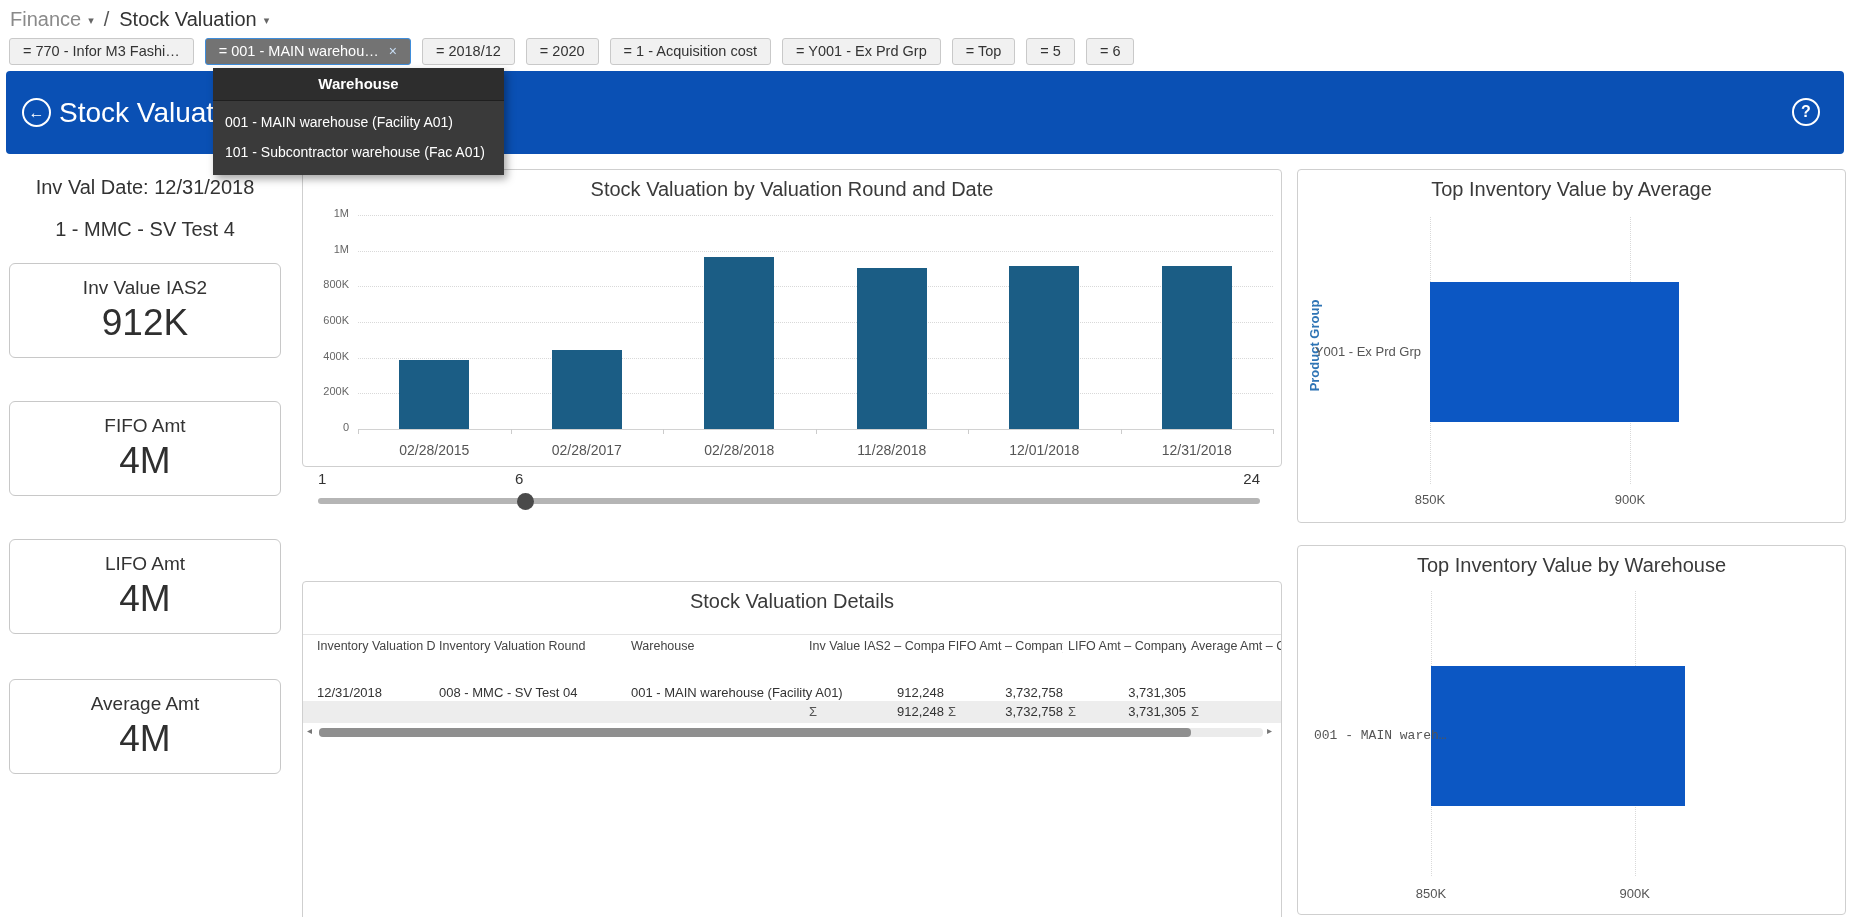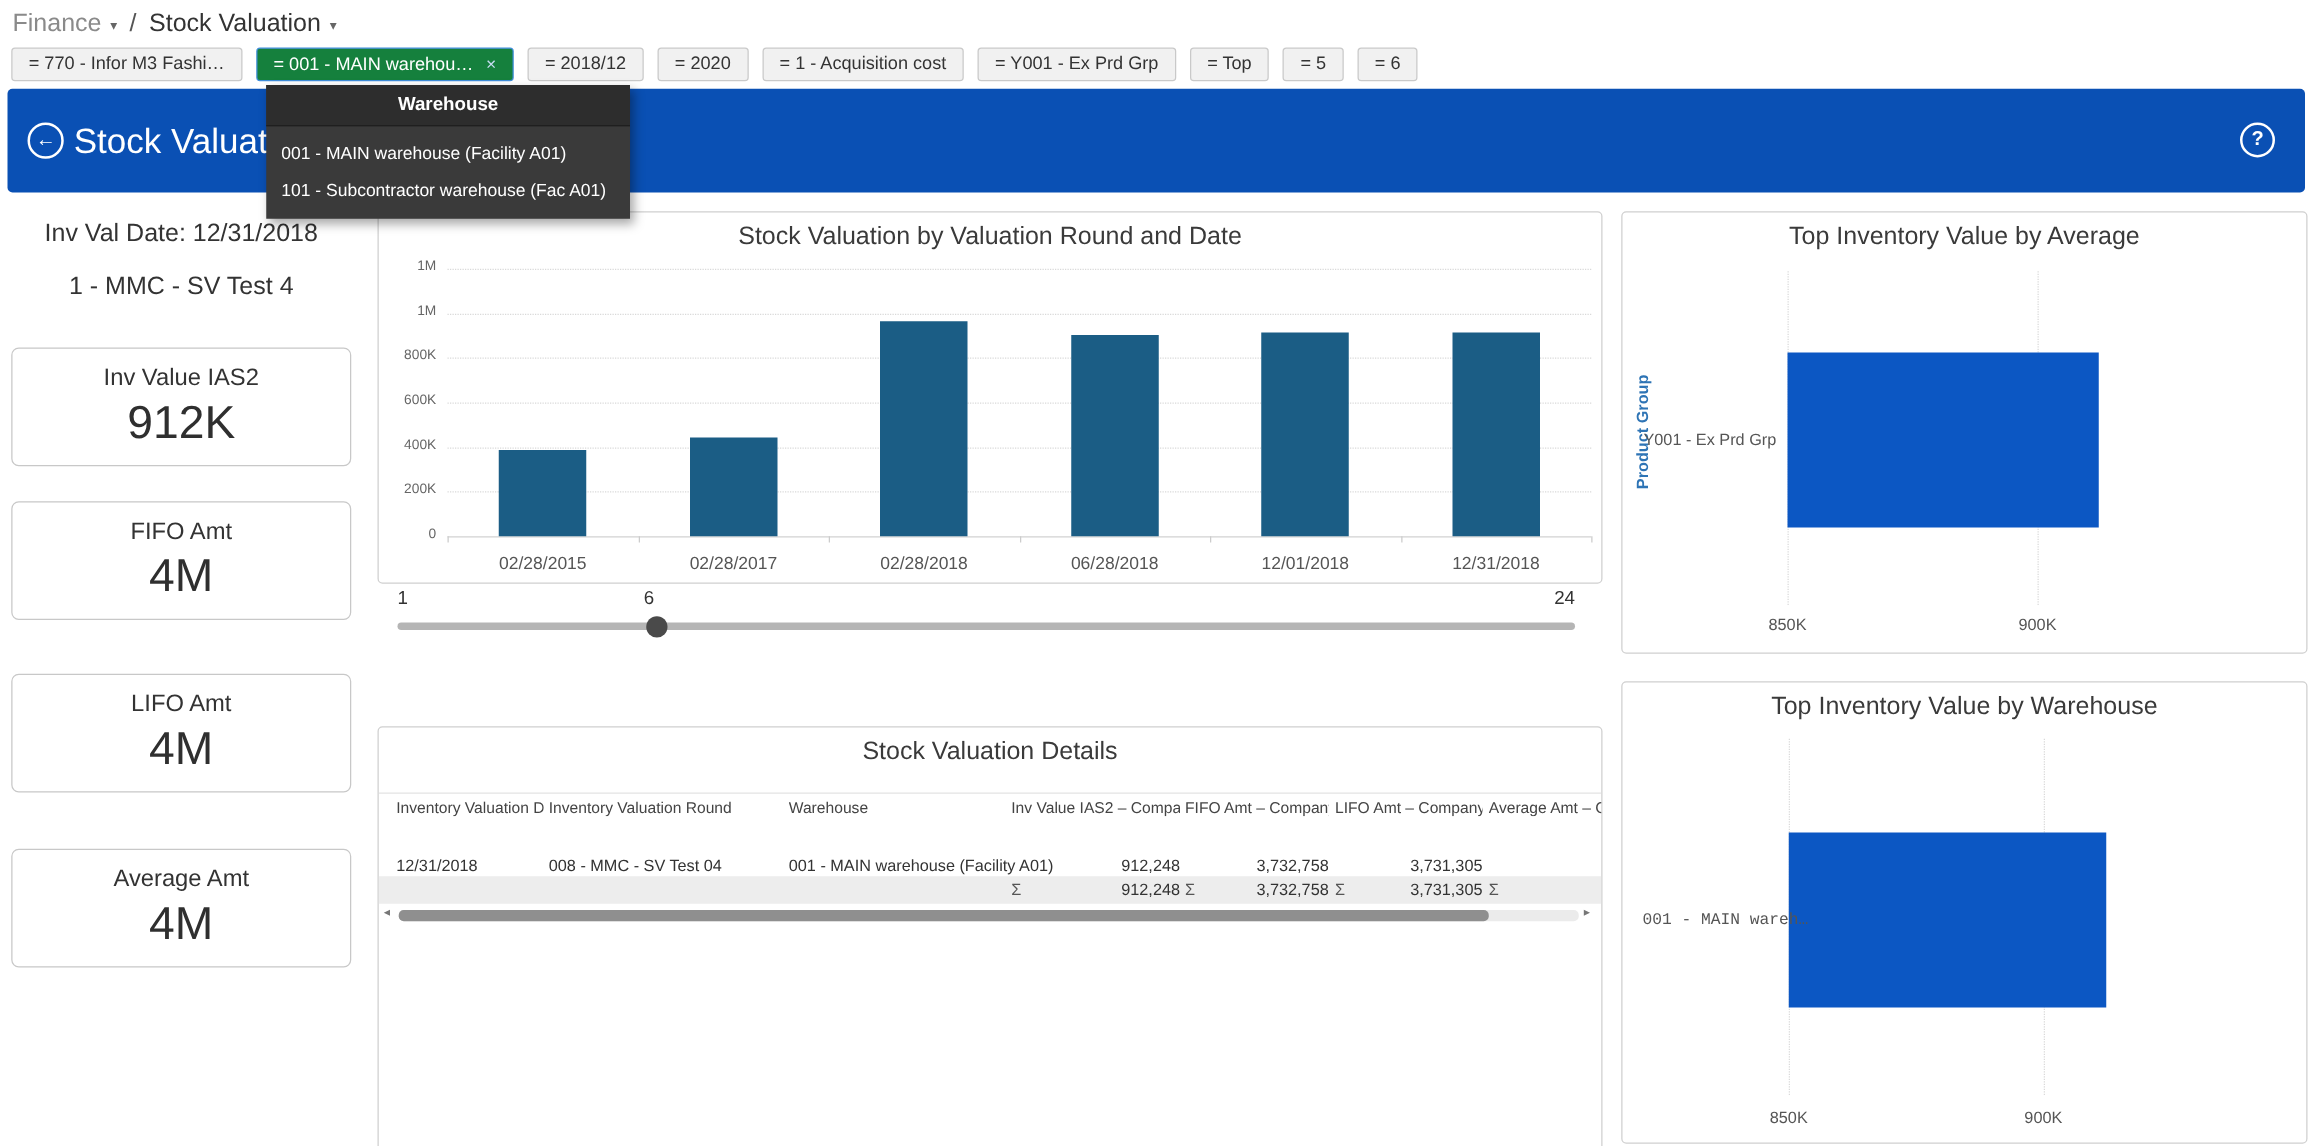--- a/index.html
+++ b/index.html
@@ -10,21 +10,21 @@
   .breadcrumb{position:absolute;left:10px;top:6px;height:26px;display:flex;align-items:center;font-size:20px;}
   .bc-section{color:#8a8a8a;}
   .bc-page{color:#333;}
   .caret{font-size:11px;color:#666;margin:2px 6px 0 7px;}
   .bc-sep{color:#555;margin:0 10px 0 4px;}
 
   
   .chips{position:absolute;left:9px;top:38px;display:flex;align-items:center;}
   .chip{height:27px;line-height:25px;box-sizing:border-box;border:1px solid #c9c9c9;background:#f1f1f1;
         border-radius:3px;padding:0 13px;margin-right:11px;font-size:14.5px;color:#333;white-space:nowrap;}
-  .chip.selected{background:#15803d;border-color:#3f8dda;color:#fff;}
+  .chip.selected{background:#737373;border-color:#3f8dda;color:#fff;}
   .chip .close{margin-left:10px;color:#c8ddf4;font-size:14px;}
 
   
   .bluebar{position:absolute;left:6px;top:71px;width:1838px;height:83px;background:#0a50b4;border-radius:4px;}
   .circle-icon{position:absolute;box-sizing:border-box;border:2px solid #fff;border-radius:50%;
                color:#fff;text-align:center;}
   .back-icon{left:16px;top:27px;width:29px;height:29px;line-height:25px;font-size:16px;}
   .help-icon{right:24px;top:27px;width:28px;height:28px;line-height:24px;font-size:16px;font-weight:bold;}
   .bluebar-title{position:absolute;left:53px;top:0;height:83px;line-height:83px;color:#fff;font-size:28px;}
 
@@ -112,21 +112,21 @@
     <div class="dropdown-header">Warehouse</div>
     <div class="dropdown-list">
       <div class="dropdown-option">001 - MAIN warehouse (Facility A01)</div>
       <div class="dropdown-option">101 - Subcontractor warehouse (Fac A01)</div>
     </div>
   </div>
 
   <div class="side-line" style="top:176px;">Inv Val Date: 12/31/2018</div>
   <div class="side-line" style="top:218px;">1 - MMC - SV Test 4</div>
 
-  <div class="kpi-card" style="top:278px;">
+  <div class="kpi-card" style="top:263px;">
     <div class="kpi-label">Inv Value IAS2</div>
     <div class="kpi-value">912K</div>
   </div>
   <div class="kpi-card" style="top:401px;">
     <div class="kpi-label">FIFO Amt</div>
     <div class="kpi-value">4M</div>
   </div>
   <div class="kpi-card" style="top:539px;">
     <div class="kpi-label">LIFO Amt</div>
     <div class="kpi-value">4M</div>
@@ -160,21 +160,21 @@
         <div class="axis-mark" style="left: 665px; top: 259px;"></div>
         <div class="axis-mark" style="left: 817.5px; top: 259px;"></div>
         <div class="axis-mark" style="left: 970px; top: 259px;"></div>
         <div class="bar" style="left: 96.25px; top: 190.342px; width: 70px; height: 68.6583px; background: rgb(27, 93, 133);"></div>
         <div class="xtick" style="left: 56.25px; top: 272px; width: 150px;">02/28/2015</div>
         <div class="bar" style="left: 248.75px; top: 179.642px; width: 70px; height: 79.3583px; background: rgb(27, 93, 133);"></div>
         <div class="xtick" style="left: 208.75px; top: 272px; width: 150px;">02/28/2017</div>
         <div class="bar" style="left: 401.25px; top: 86.9083px; width: 70px; height: 172.092px; background: rgb(27, 93, 133);"></div>
         <div class="xtick" style="left: 361.25px; top: 272px; width: 150px;">02/28/2018</div>
         <div class="bar" style="left: 553.75px; top: 97.6083px; width: 70px; height: 161.392px; background: rgb(27, 93, 133);"></div>
-        <div class="xtick" style="left: 513.75px; top: 272px; width: 150px;">06/28/2018</div>
+        <div class="xtick" style="left: 513.75px; top: 272px; width: 150px;">11/28/2018</div>
         <div class="bar" style="left: 706.25px; top: 95.825px; width: 70px; height: 163.175px; background: rgb(27, 93, 133);"></div>
         <div class="xtick" style="left: 666.25px; top: 272px; width: 150px;">12/01/2018</div>
         <div class="bar" style="left: 858.75px; top: 96.3158px; width: 70px; height: 162.684px; background: rgb(27, 93, 133);"></div>
         <div class="xtick" style="left: 818.75px; top: 272px; width: 150px;">12/31/2018</div>
       </div>
   </div>
 
   <div class="slider-label" style="left:318px;top:470px;">1</div>
   <div class="slider-label" style="left:515px;top:470px;">6</div>
   <div class="slider-label" style="left:1230px;top:470px;width:30px;text-align:right;">24</div>

